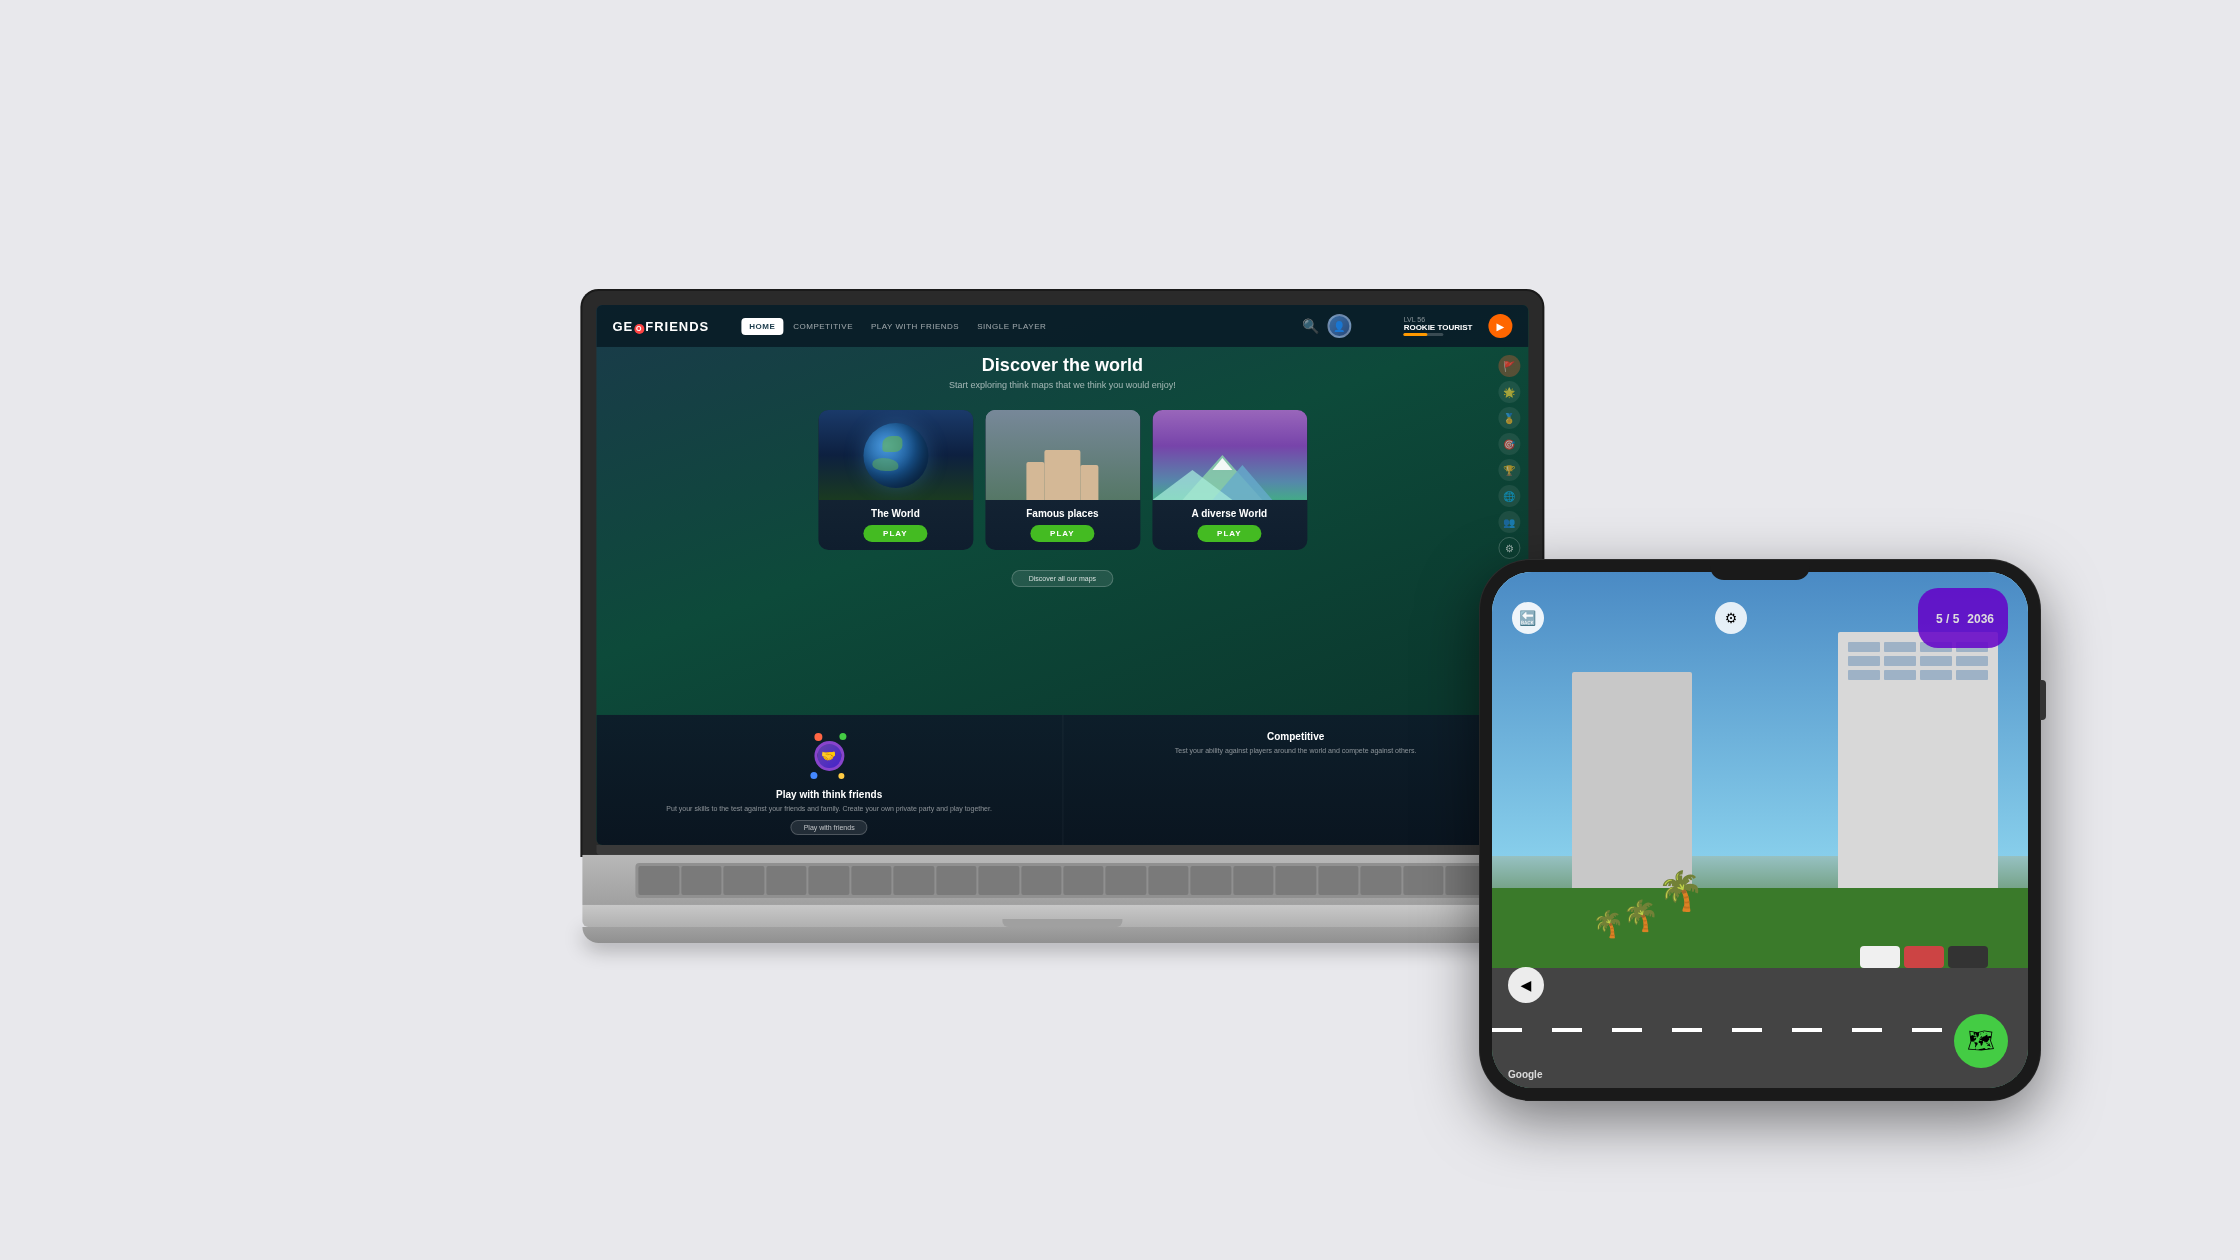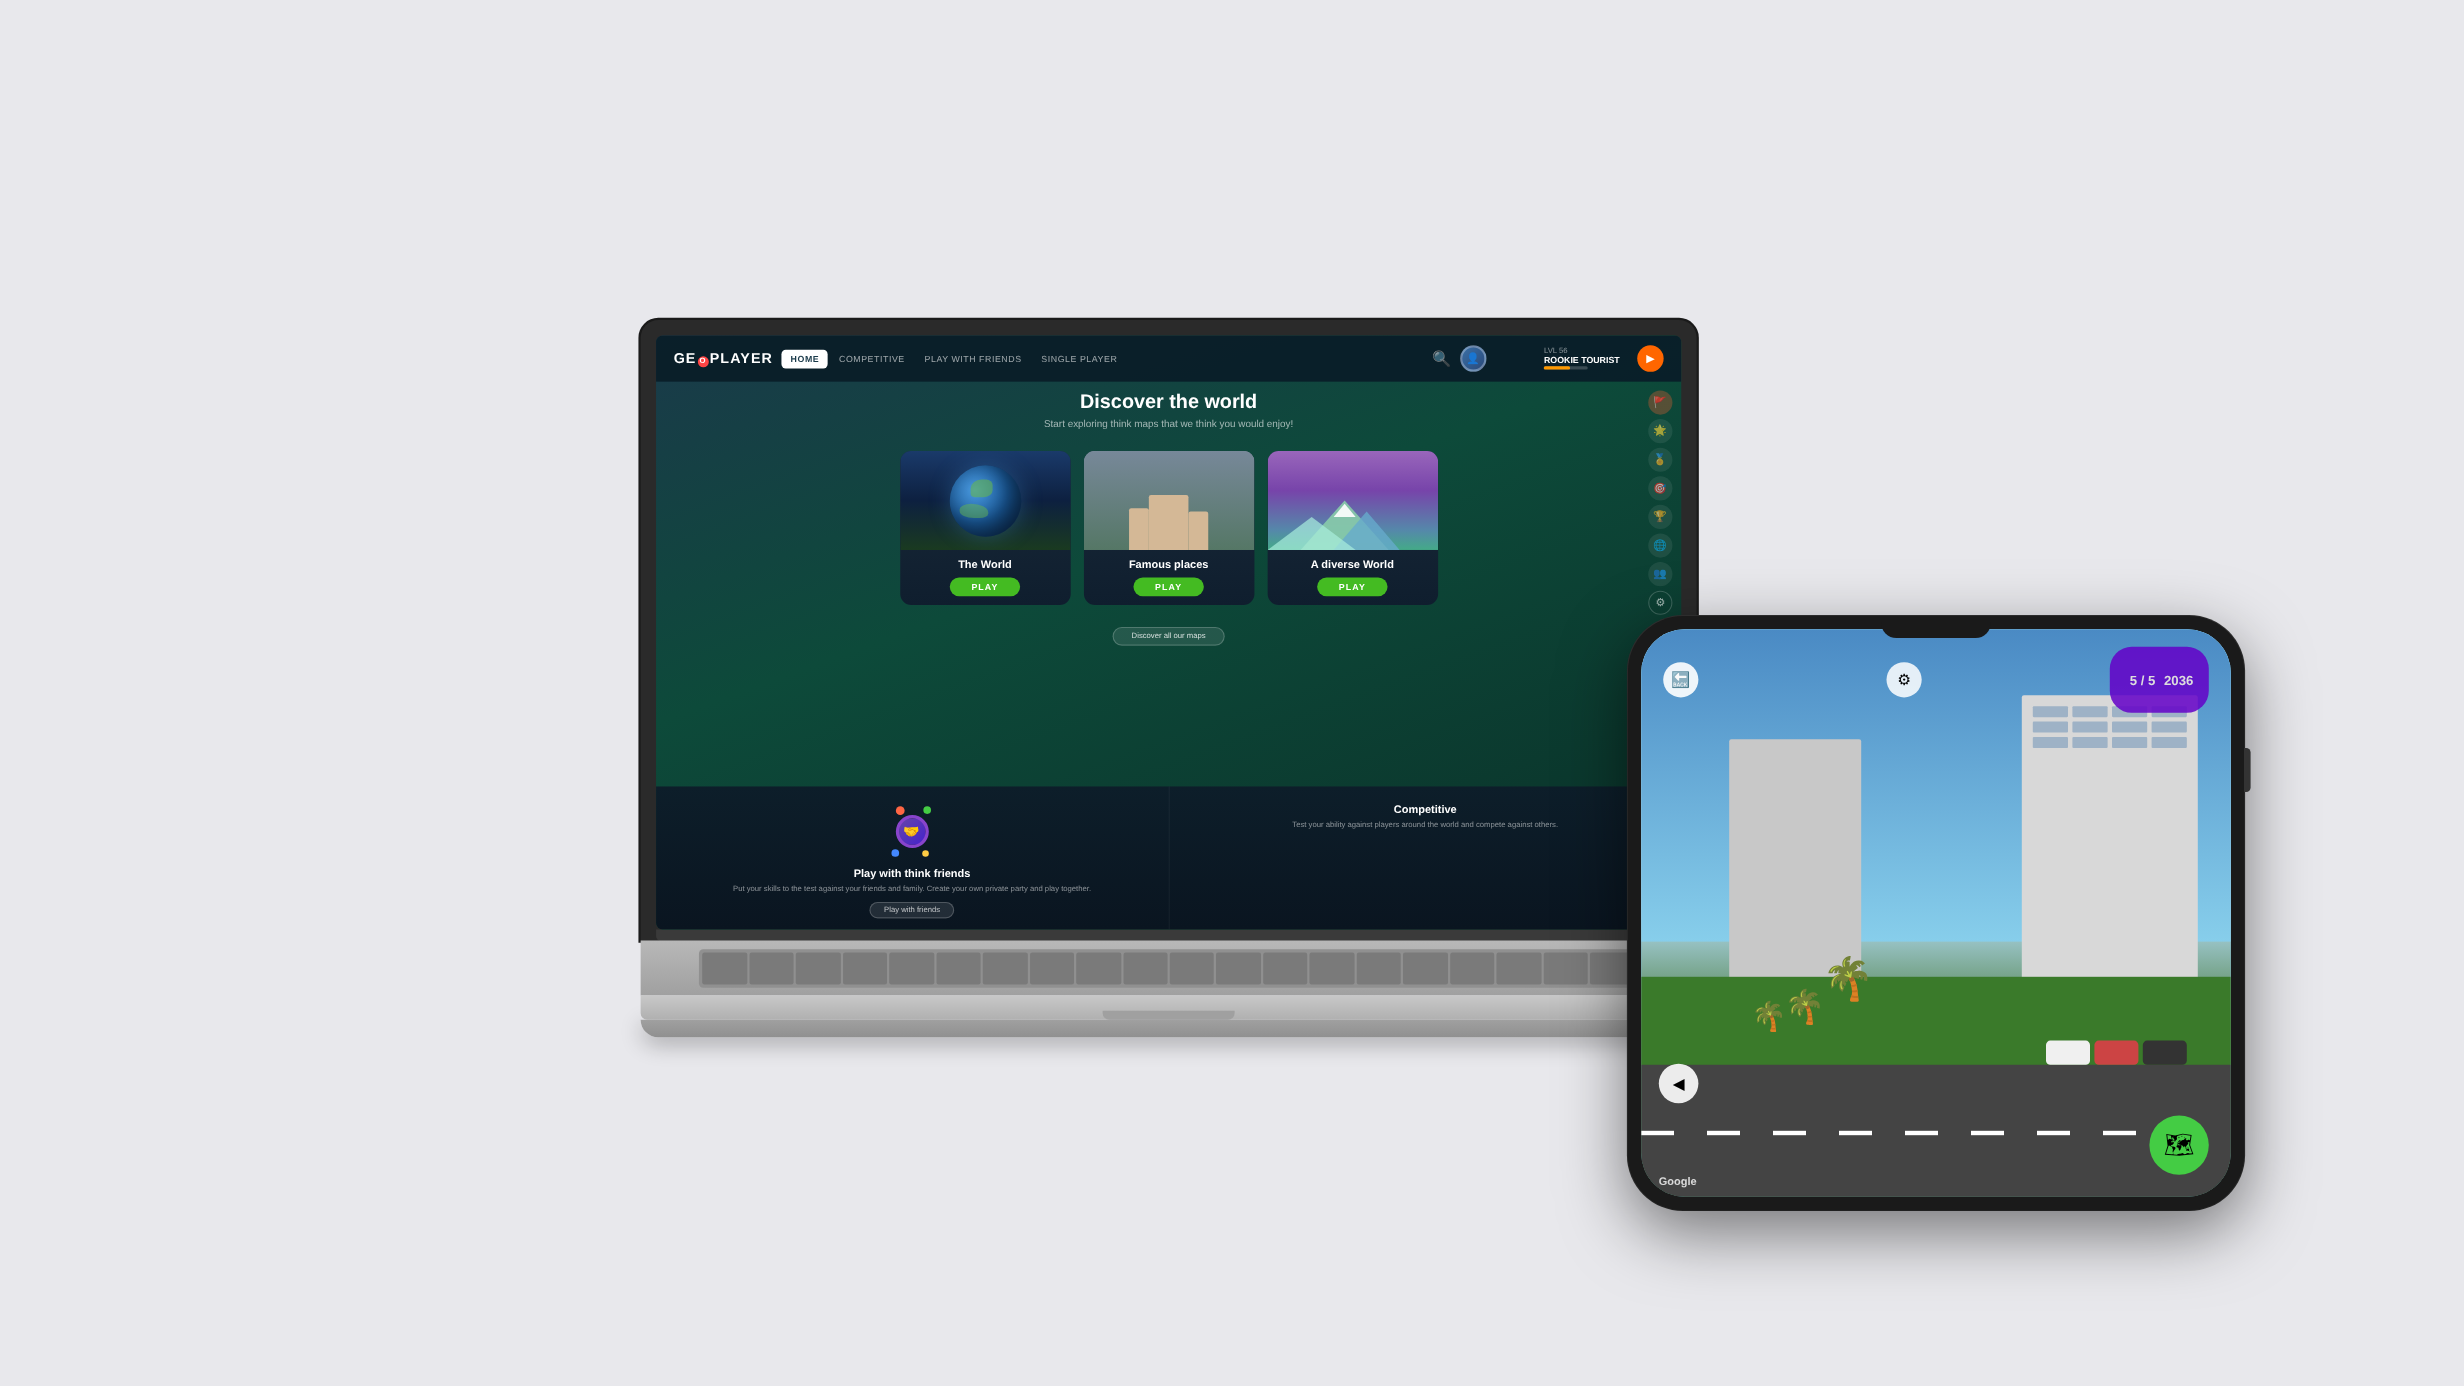--- a/index.html
+++ b/index.html
@@ -127,21 +127,21 @@
       height: 10px;
       text-align: center;
       line-height: 10px;
       font-size: 7px;
       margin: 0 1px;
     }
 
     .nav-links {
       display: flex;
       gap: 2px;
-      margin-left: 8px;
+      margin-left: 32px;
     }
 
     .nav-link {
       font-size: 8px;
       color: rgba(255,255,255,0.6);
       padding: 4px 8px;
       border-radius: 4px;
       cursor: pointer;
       text-transform: uppercase;
       letter-spacing: 0.5px;
@@ -768,21 +768,21 @@
   </style>
 </head>
 <body>
 
 <div class="laptop-container">
   <div class="laptop-screen-bezel">
     <div class="laptop-screen">
 
       <div class="app-nav">
         <div class="logo">
-          <span>GE</span><span class="o-geo">O</span><span>PLAYER</span>
+          <span>GE</span><span class="o-geo">O</span><span>FRIENDS</span>
         </div>
 
         <div class="nav-links">
           <div class="nav-link active">HOME</div>
           <div class="nav-link">COMPETITIVE</div>
           <div class="nav-link">PLAY WITH FRIENDS</div>
           <div class="nav-link">SINGLE PLAYER</div>
         </div>
 
         <div class="nav-right">

